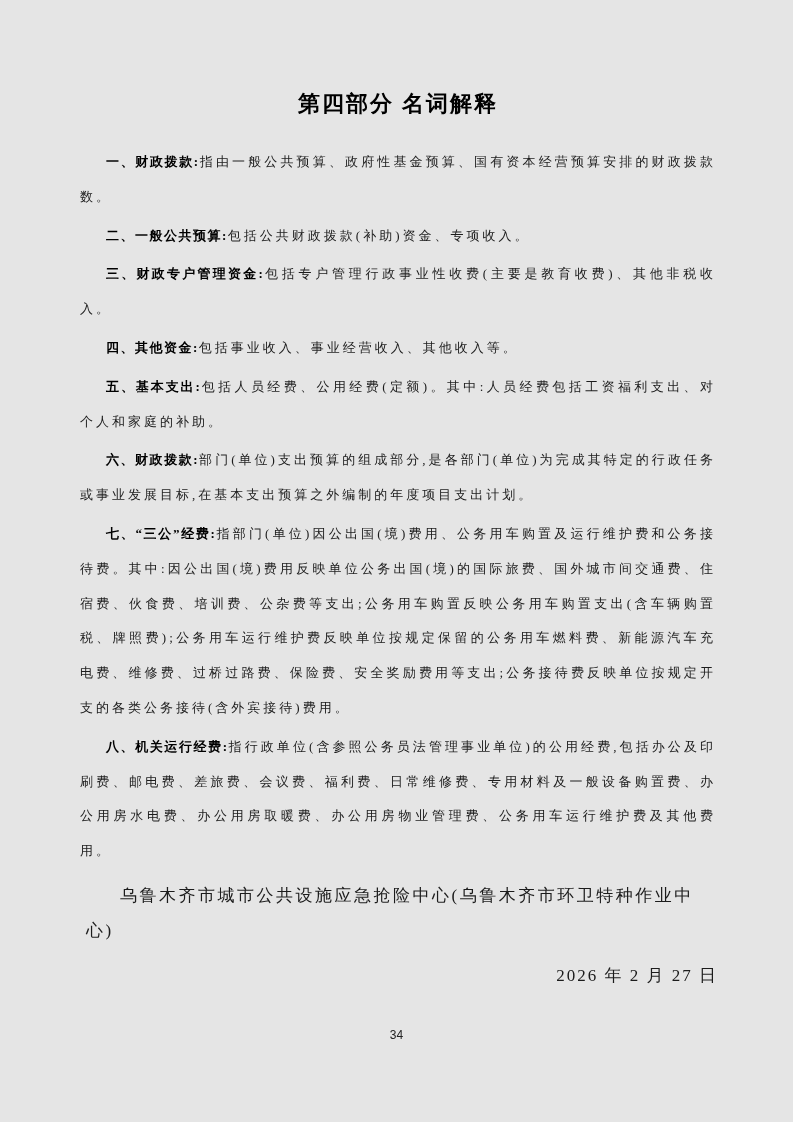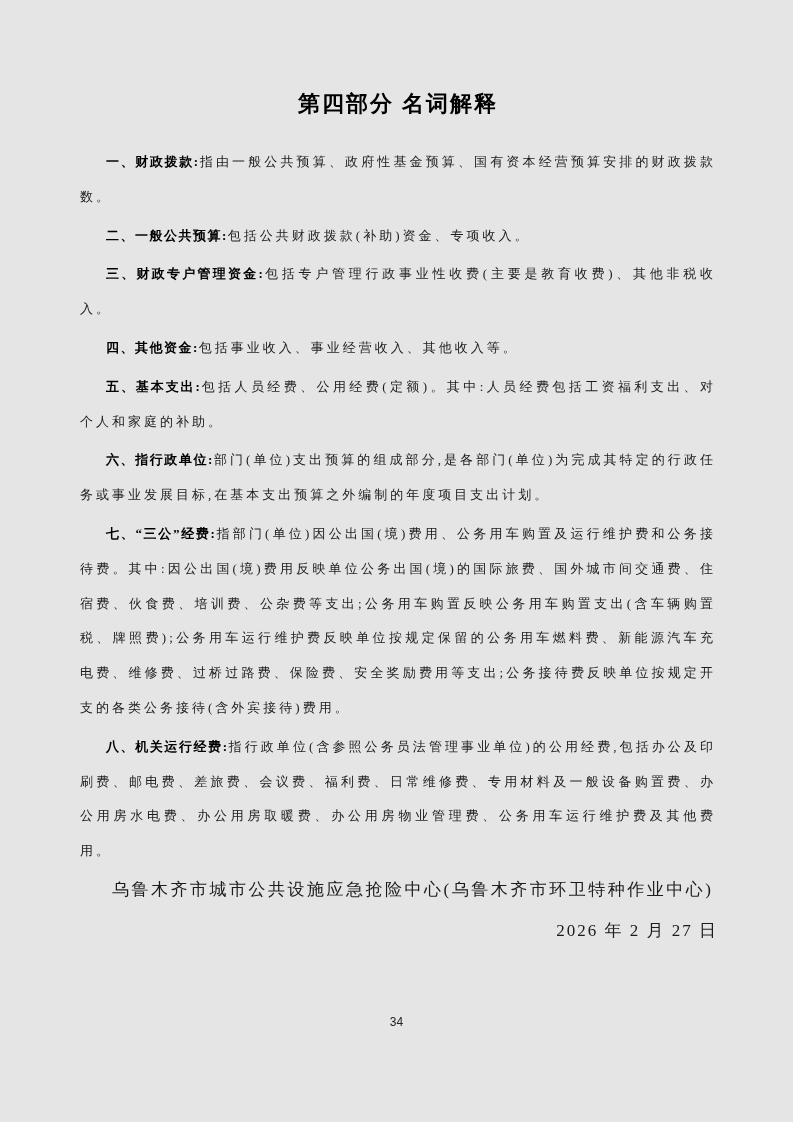--- a/index.html
+++ b/index.html
@@ -39,37 +39,37 @@
     text-indent: 2em;
     letter-spacing: 3px;
     word-break: break-all;
   }
   .glossary .term {
     font-weight: 700;
     letter-spacing: 1.5px;
     color: #000000;
   }
   .signature {
-    margin: 2px;
+    margin: 10px;
     font-size: 17px;
     line-height: 34.8px;
     text-indent: 2em;
     letter-spacing: 2.5px;
   }
   .date-line {
     margin: 6px 0 0 0;
     font-size: 17px;
     line-height: 34.8px;
     text-align: right;
     letter-spacing: 2px;
     padding-right: 2px;
   }
   .page-number {
     position: absolute;
-    bottom: 93px;
+    bottom: 80px;
     left: 0;
     width: 100%;
     text-align: center;
     font-size: 12px;
     font-family: "Liberation Sans", sans-serif;
     color: #222222;
   }
 </style>
 </head>
 <body>
@@ -78,21 +78,21 @@
   <div class="content">
 
     <h1 class="doc-title">第四部分 名词解释</h1>
 
     <div class="glossary">
       <p class="para"><span class="term">一、财政拨款:</span><span>指由一般公共预算、政府性基金预算、国有资本经营预算安排的财政拨款数。</span></p>
       <p class="para"><span class="term">二、一般公共预算:</span><span>包括公共财政拨款(补助)资金、专项收入。</span></p>
       <p class="para"><span class="term">三、财政专户管理资金:</span><span>包括专户管理行政事业性收费(主要是教育收费)、其他非税收入。</span></p>
       <p class="para"><span class="term">四、其他资金:</span><span>包括事业收入、事业经营收入、其他收入等。</span></p>
       <p class="para"><span class="term">五、基本支出:</span><span>包括人员经费、公用经费(定额)。其中:人员经费包括工资福利支出、对个人和家庭的补助。</span></p>
-      <p class="para"><span class="term">六、指行政单位:</span><span>部门(单位)支出预算的组成部分,是各部门(单位)为完成其特定的行政任务或事业发展目标,在基本支出预算之外编制的年度项目支出计划。</span></p>
+      <p class="para"><span class="term">六、财政拨款:</span><span>部门(单位)支出预算的组成部分,是各部门(单位)为完成其特定的行政任务或事业发展目标,在基本支出预算之外编制的年度项目支出计划。</span></p>
       <p class="para"><span class="term">七、“三公”经费:</span><span>指部门(单位)因公出国(境)费用、公务用车购置及运行维护费和公务接待费。其中:因公出国(境)费用反映单位公务出国(境)的国际旅费、国外城市间交通费、住宿费、伙食费、培训费、公杂费等支出;公务用车购置反映公务用车购置支出(含车辆购置税、牌照费);公务用车运行维护费反映单位按规定保留的公务用车燃料费、新能源汽车充电费、维修费、过桥过路费、保险费、安全奖励费用等支出;公务接待费反映单位按规定开支的各类公务接待(含外宾接待)费用。</span></p>
       <p class="para"><span class="term">八、机关运行经费:</span><span>指行政单位(含参照公务员法管理事业单位)的公用经费,包括办公及印刷费、邮电费、差旅费、会议费、福利费、日常维修费、专用材料及一般设备购置费、办公用房水电费、办公用房取暖费、办公用房物业管理费、公务用车运行维护费及其他费用。</span></p>
     </div>
 
     <p class="signature">乌鲁木齐市城市公共设施应急抢险中心(乌鲁木齐市环卫特种作业中心)</p>
     <p class="date-line">2026 年 2 月 27 日</p>
   </div>
 
   <div class="page-number">34</div>
 </div>

